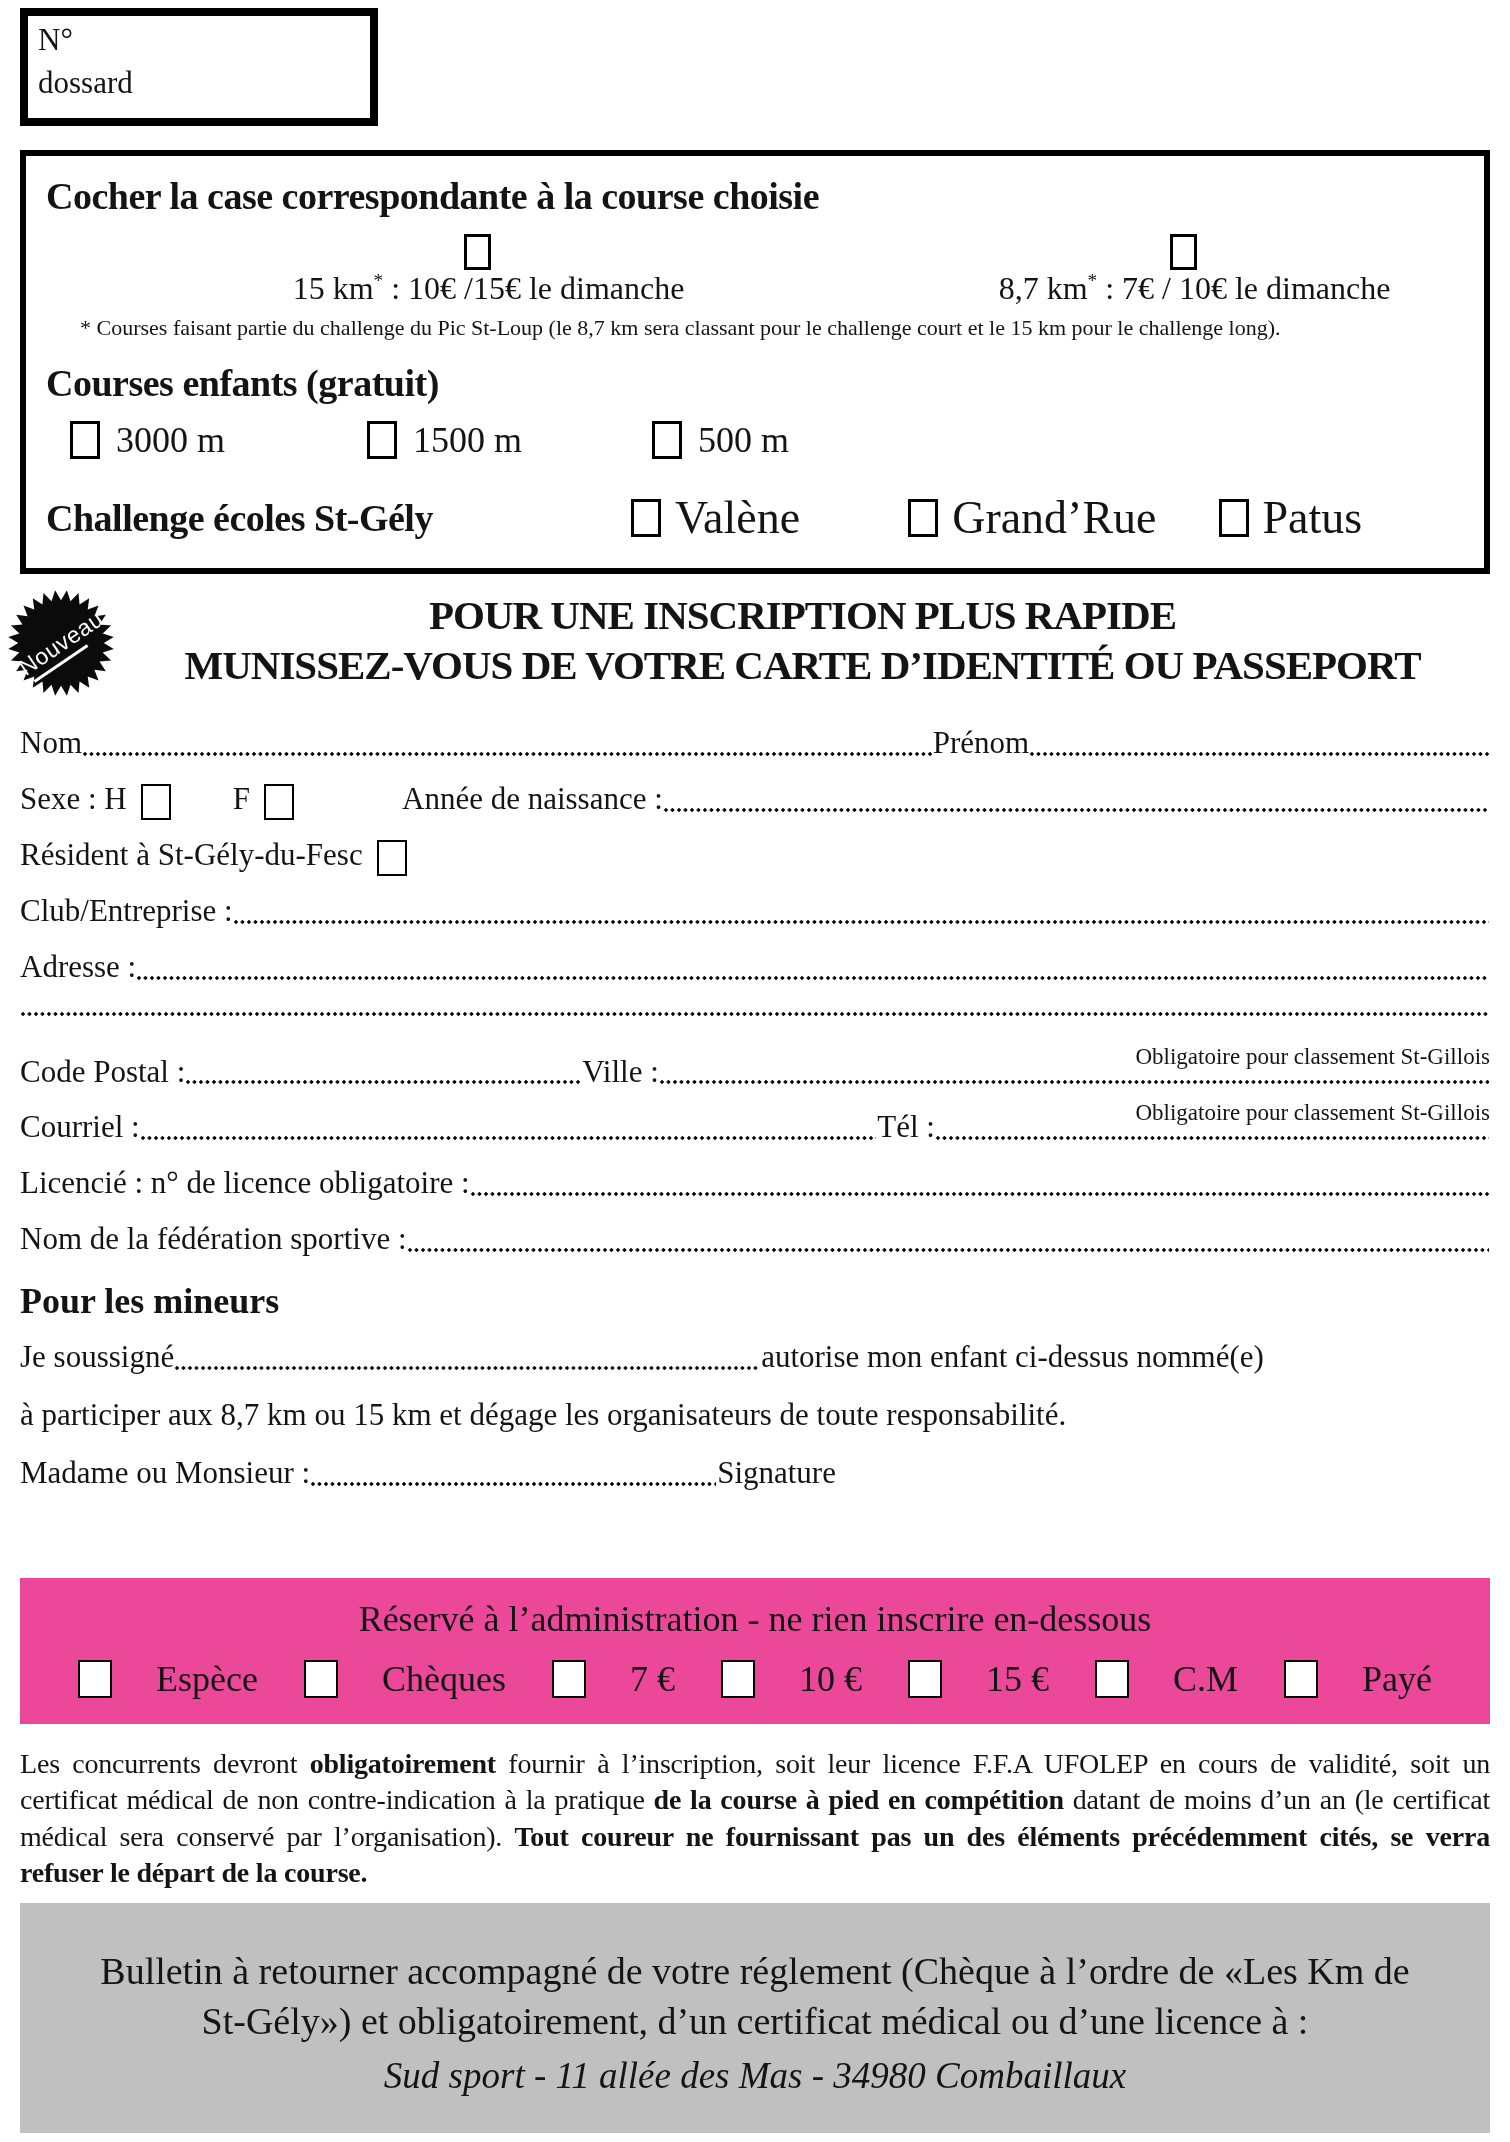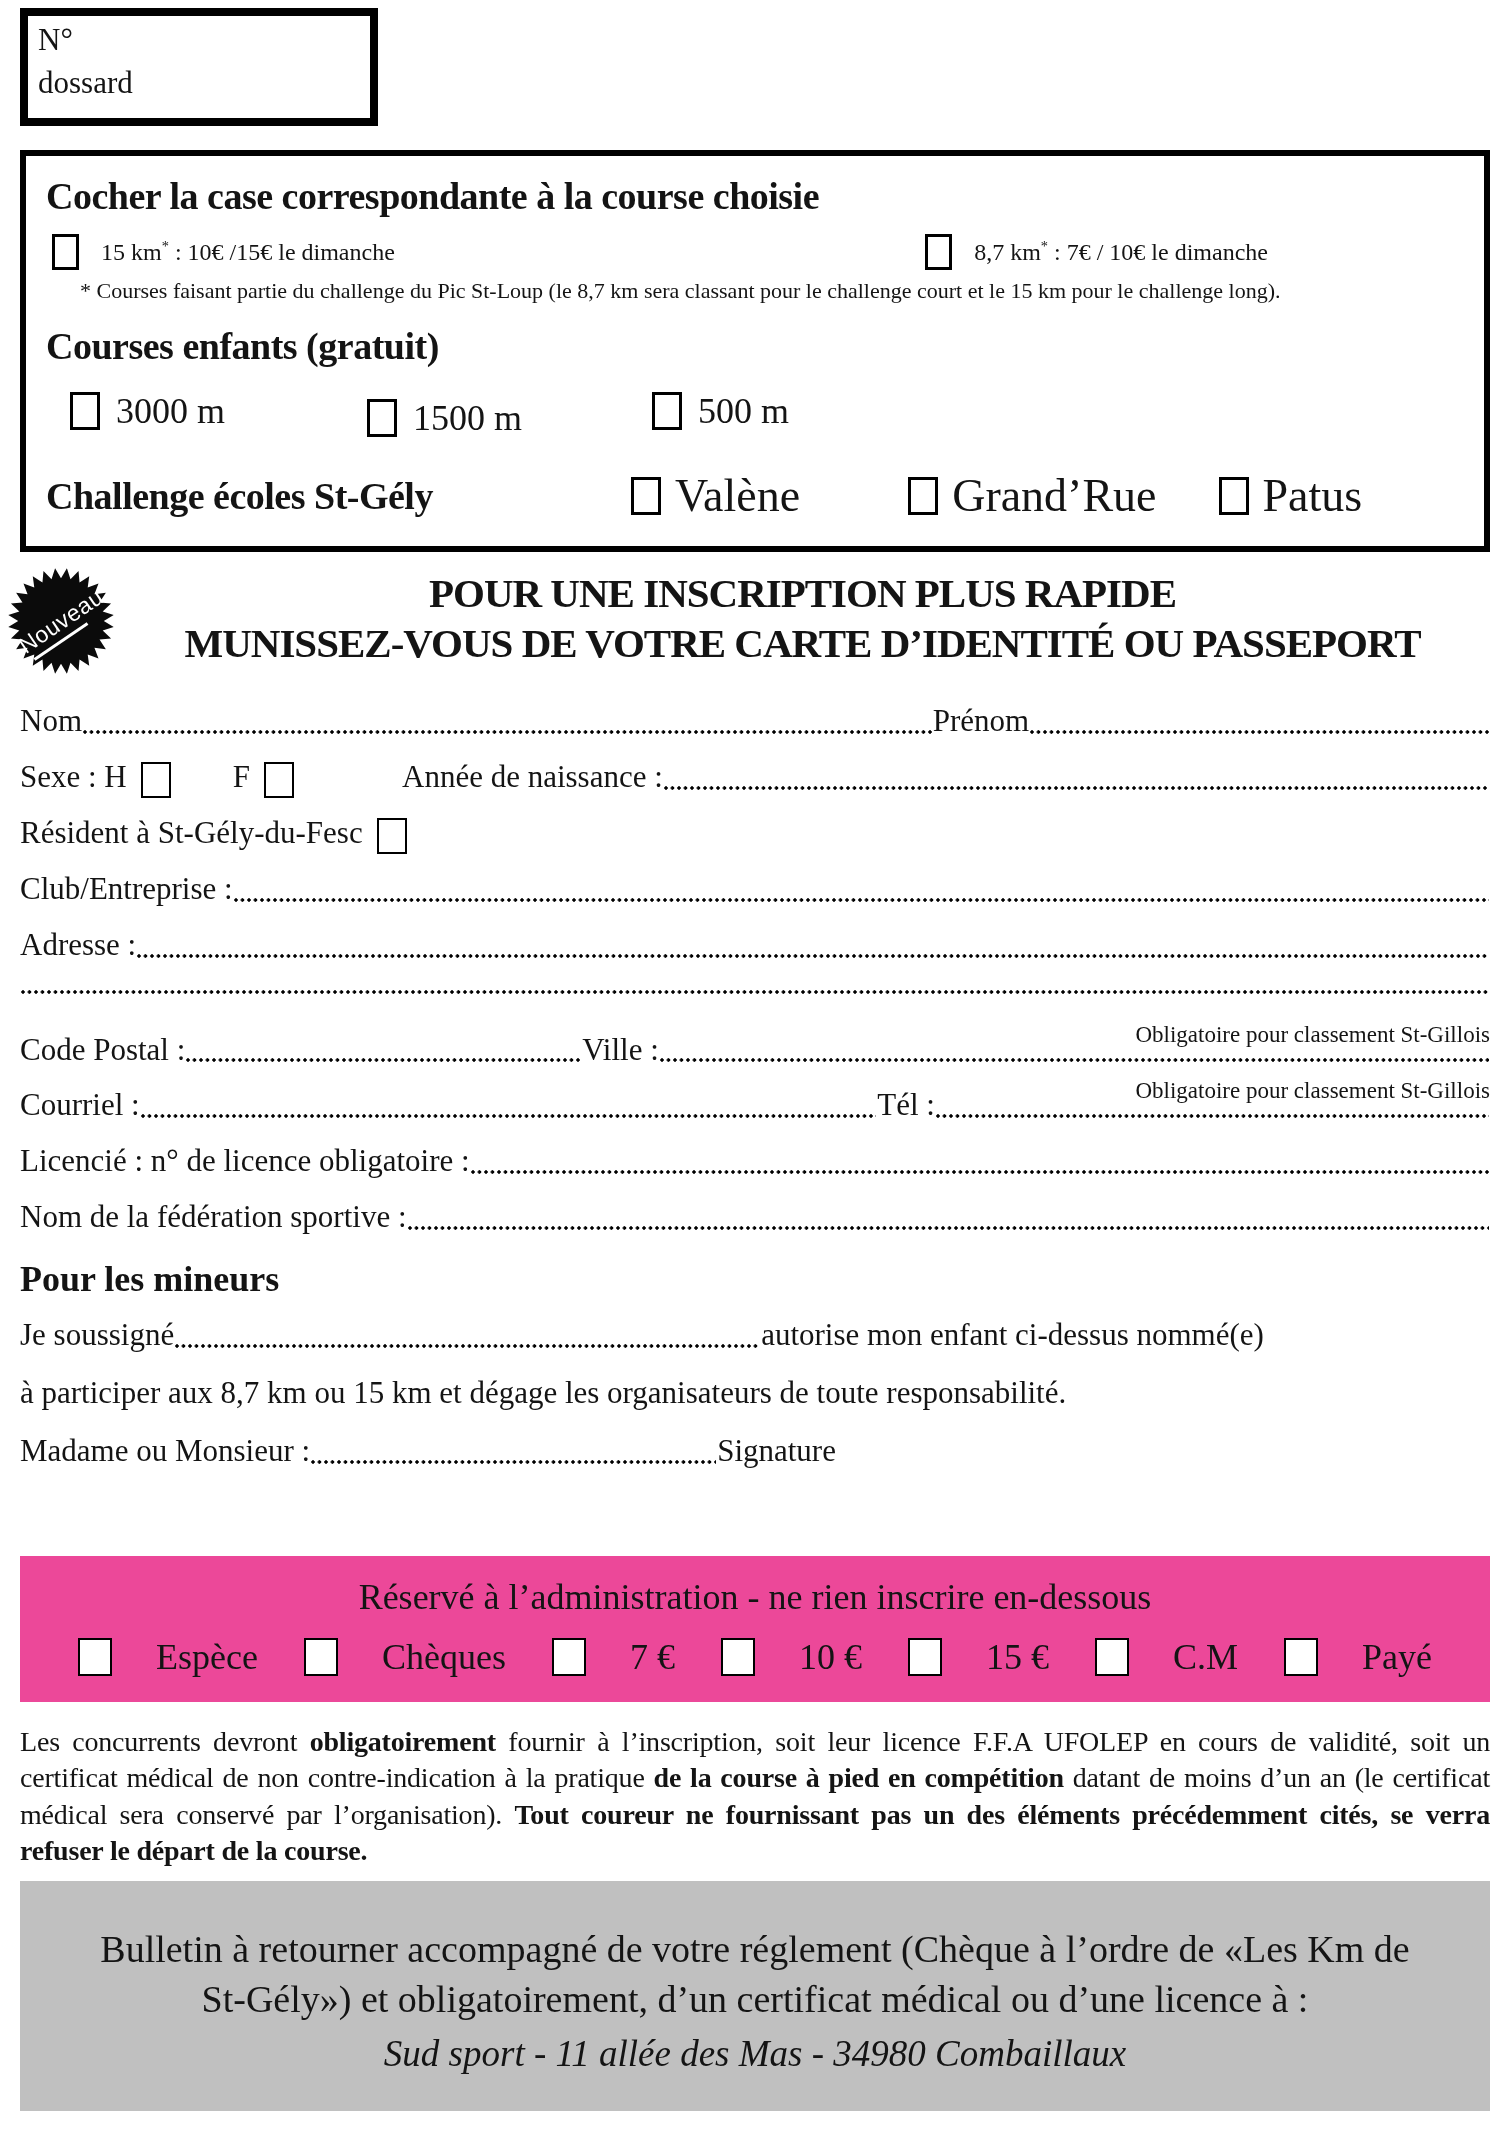--- a/index.html
+++ b/index.html
@@ -13,33 +13,33 @@
   
   .header { display:flex; justify-content:space-between; align-items:flex-start; height:138px; }
   .title { font-size:76px; font-weight:bold; line-height:1.05; letter-spacing:-2px; margin:2px 0 0; }
   .dossard { width:358px; height:118px; border:8px solid #000; padding:2px 10px; font-size:31px; line-height:1.4; }
   .dossard span { display:block; }
 
   
   .course-box { border:6px solid #000; padding:12px 20px 24px; margin-top:4px; }
   .box-h { font-size:38px; font-weight:bold; letter-spacing:-0.5px; margin:6px 0 0; }
   .opt-row { display:flex; margin-top:16px; }
-  .opt { display:flex; align-items:center; font-size:24px; }
+  .opt { display:flex; align-items:center; font-size:32px;flex-direction:column; }
   .opt-1 { flex:0 0 62%; padding-left:6px; }
   .opt-2 { flex:1 1 auto; }
   .cb { display:inline-block; width:27px; height:36px; border:3px solid #000; background:#fff; flex:none; }
   .opt .cb { margin-right:22px; }
   sup { font-size:60%; }
   .footnote { font-size:22px; margin:8px 0 0 34px; }
   .kids-h { margin-top:20px; }
   .kids-row { display:flex; margin-top:14px; font-size:36px; }
   .kid { display:flex; align-items:center; }
   .kid .cb { width:30px; height:38px; margin-right:16px; }
   .kid-1 { margin-left:24px; }
-  .kid-2 { margin-left:142px;margin-top:15px; }
+  .kid-2 { margin-left:142px; }
   .kid-3 { margin-left:130px; }
   .schools-row { display:flex; align-items:center; margin-top:30px; }
   .schools-label { font-size:38px; font-weight:bold; letter-spacing:-0.5px; flex:0 0 585px; }
   .school { display:flex; align-items:center; font-size:46px; }
   .school .cb { width:30px; height:38px; margin-right:14px; }
   .school-2 { margin-left:108px; }
   .school-3 { margin-left:62px; }
 
   
   .banner { position:relative; margin-top:16px; padding-left:95px; text-align:center; min-height:118px; }

